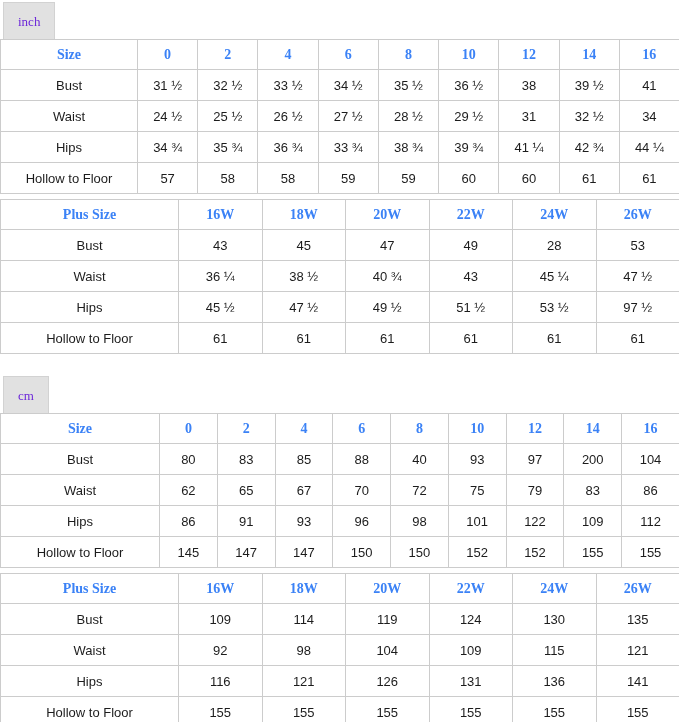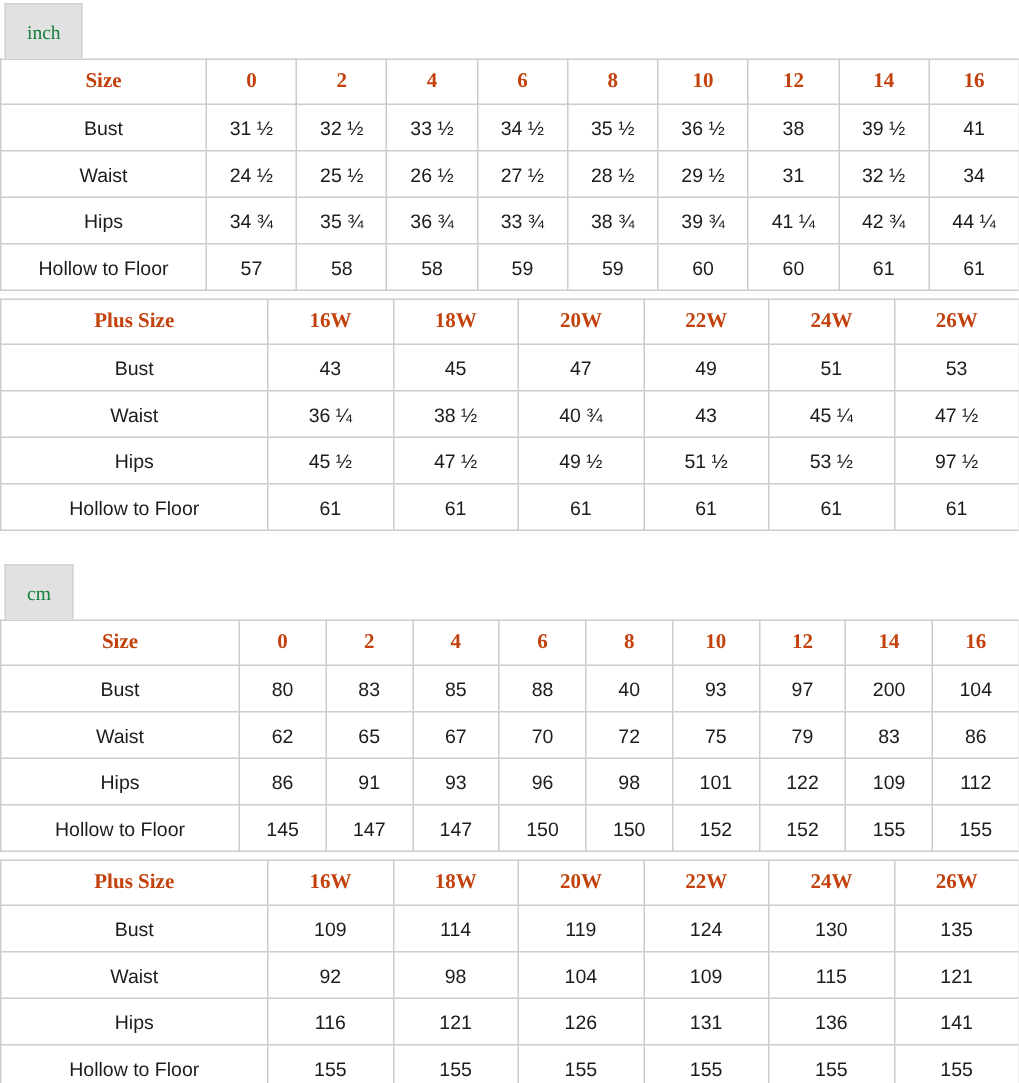--- a/index.html
+++ b/index.html
@@ -17,21 +17,21 @@
   }
   .unit-tab {
     display: inline-block;
     margin: 2px 0 0 3px;
     background: #e1e1e1;
     border: 1px solid #d2d2d2;
     border-bottom: none;
     padding: 12px 14px 11px 14px;
     font-family: "Liberation Serif", serif;
     font-size: 13px;
-    color: #15803d;
+    color: #6d28d9;
     line-height: 1;
     vertical-align: bottom;
     text-align: center;
   }
   .section-cm {
     margin-top: 20px;
   }
   table.size-table {
     width: 679px;
     border-collapse: collapse;
@@ -47,21 +47,21 @@
     vertical-align: middle;
     padding: 0;
     overflow: hidden;
     white-space: nowrap;
   }
   .size-table th {
     height: 29px;
     font-family: "Liberation Serif", serif;
     font-size: 14px;
     font-weight: bold;
-    color: #c2410c;
+    color: #3b82f6;
   }
   .size-table td {
     height: 30px;
     font-family: "Liberation Sans", sans-serif;
     font-size: 13px;
     color: #1c1c1c;
   }
 </style>
 </head>
 <body>
@@ -169,21 +169,21 @@
             <th>26W</th>
           </tr>
         </thead>
         <tbody>
           <tr>
             <td>Bust</td>
             <td>43</td>
             <td>45</td>
             <td>47</td>
             <td>49</td>
-            <td>51</td>
+            <td>28</td>
             <td>53</td>
           </tr>
           <tr>
             <td>Waist</td>
             <td>36 ¼</td>
             <td>38 ½</td>
             <td>40 ¾</td>
             <td>43</td>
             <td>45 ¼</td>
             <td>47 ½</td>

